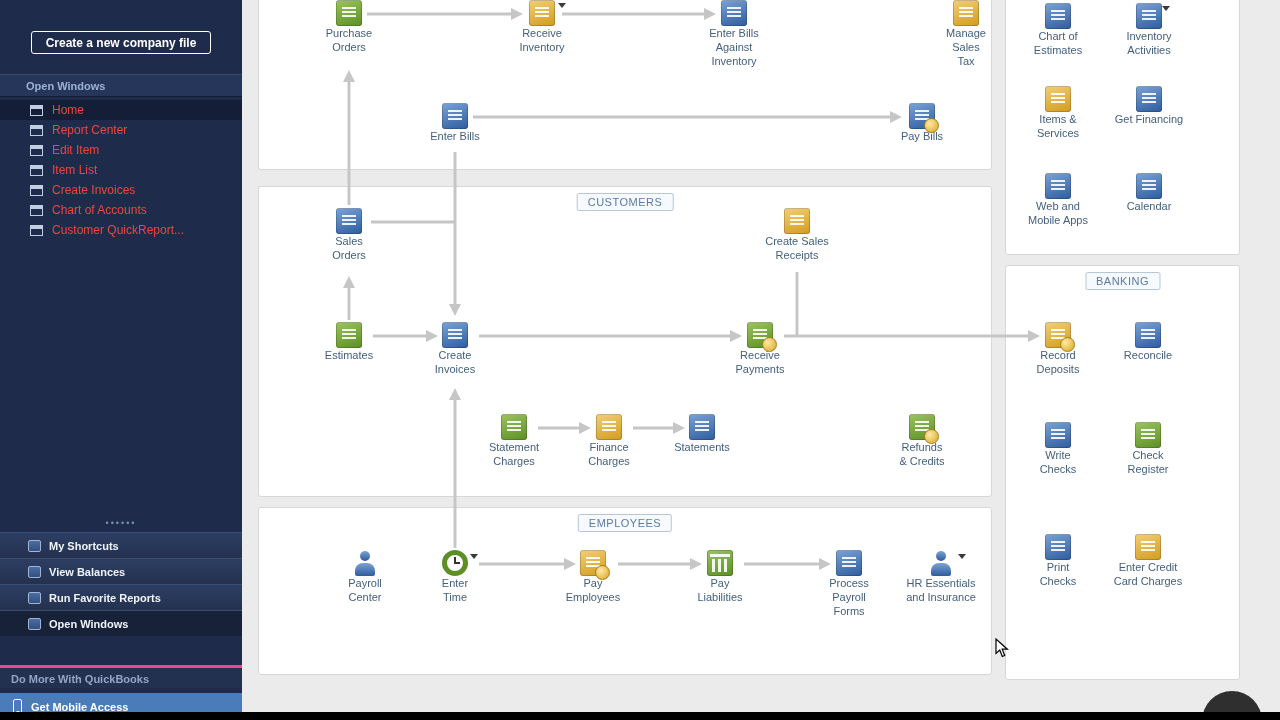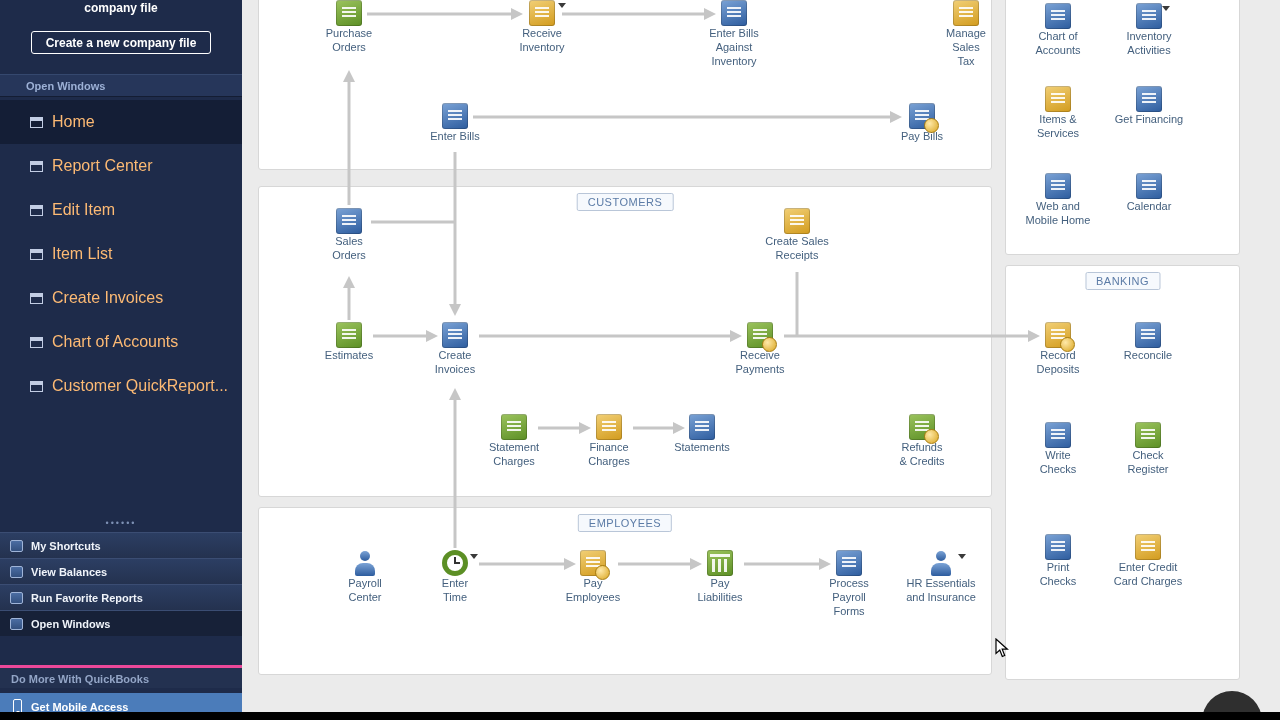--- a/index.html
+++ b/index.html
@@ -13,29 +13,29 @@
              background:#1e2b4a; z-index:5; }
   .sb-top-text { position:absolute; top:0; width:100%; text-align:center;
                  color:#fff; font-size:12px; font-weight:bold; line-height:16px; }
   .create-btn { position:absolute; top:31px; left:31px; width:180px; height:23px;
                 background:transparent; border:1px solid #fff; border-radius:3px;
                 color:#fff; font-weight:bold; font-size:12px; font-family:inherit; cursor:pointer; }
   .ow-header { position:absolute; top:74px; left:0; right:0; height:23px;
                background:#26365a; border-top:1px solid #35486e; border-bottom:1px solid #141d33;
                color:#9db1d6; font-size:11px; font-weight:bold; line-height:22px; padding-left:26px; }
   .menu { position:absolute; top:100px; left:0; right:0; }
-  .menu-item { height:44px; display:flex; align-items:center; padding-left:30px;
-               color:#fdba74; font-size:16px; gap:9px; cursor:pointer; }
+  .menu-item { height:20px; display:flex; align-items:center; padding-left:30px;
+               color:#ef4444; font-size:12px; gap:9px; cursor:pointer; }
   .menu-item.selected { background:#141e36; }
   .win-ic { width:13px; height:11px; border:1px solid #c2cde4; position:relative; flex:none; }
   .win-ic::before { content:""; position:absolute; left:0; right:0; top:0; height:3px; background:#c2cde4; }
   .drag-dots { position:absolute; top:519px; width:100%; text-align:center;
                color:#7d90b4; font-size:9px; letter-spacing:2px; line-height:8px; }
   .sb-sections { position:absolute; top:532px; left:0; right:0; }
-  .sb-section { height:26px; display:flex; align-items:center; gap:8px; padding-left:10px;
+  .sb-section { height:26px; display:flex; align-items:center; gap:8px; padding-left:28px;
                 background:linear-gradient(#2c3e63,#24324f); border-top:1px solid #3b4d73;
                 color:#f0f4fa; font-size:11px; font-weight:bold; cursor:pointer; }
   .sb-section.active { background:#172138; }
   .hdr-ic { width:13px; height:12px; border:1px solid #9fb4d8; border-radius:2px;
             background:linear-gradient(#4b6da3,#33507f); flex:none; }
   .do-more { position:absolute; top:665px; left:0; right:0; height:23px;
              background:#233150; border-top:3px solid #ec4899;
              color:#93a5c6; font-size:11px; font-weight:bold; line-height:22px; padding-left:11px; }
   .get-mobile { position:absolute; top:693px; left:0; right:0; height:27px; background:#4b7cba;
                 display:flex; align-items:center; gap:9px; padding-left:13px;
@@ -91,21 +91,20 @@
   .bottom-bar { position:absolute; left:0; bottom:0; width:1280px; height:8px; background:#000; z-index:10; }
   .video-circle { position:absolute; left:1202px; top:691px; width:60px; height:60px;
                   border-radius:50%; background:#2f2f2f; z-index:9; }
 </style>
 </head>
 <body>
 
 <div class="screen">
 
   <div class="sidebar">
-    <div class="sb-top-text">company file</div>
     <button class="create-btn">Create a new company file</button>
 
     <div class="ow-header">Open Windows</div>
 
     <div class="menu">
       <div class="menu-item selected">
         <span class="win-ic"></span>
         <span>Home</span>
       </div>
       <div class="menu-item">
@@ -304,40 +303,40 @@
   </div>
   <div class="flow-item" style="left:895px;top:550px">
     <span class="fi person"></span>
     <span class="flabel">HR Essentials
 and Insurance</span>
   </div>
 
   <div class="flow-item" style="left:1012px;top:3px">
     <span class="fi doc b"></span>
     <span class="flabel">Chart of
-Accounts</span>
+Estimates</span>
   </div>
   <div class="flow-item" style="left:1103px;top:3px">
     <span class="fi doc b"></span>
     <span class="flabel">Inventory
 Activities</span>
   </div>
   <div class="flow-item" style="left:1012px;top:86px">
     <span class="fi doc y"></span>
     <span class="flabel">Items &amp;
 Services</span>
   </div>
   <div class="flow-item" style="left:1103px;top:86px">
     <span class="fi doc b"></span>
     <span class="flabel">Get Financing</span>
   </div>
   <div class="flow-item" style="left:1012px;top:173px">
     <span class="fi doc b"></span>
     <span class="flabel">Web and
-Mobile Home</span>
+Mobile Apps</span>
   </div>
   <div class="flow-item" style="left:1103px;top:173px">
     <span class="fi doc b"></span>
     <span class="flabel">Calendar</span>
   </div>
 
   <div class="flow-item" style="left:1012px;top:322px">
     <span class="fi doc y coin"></span>
     <span class="flabel">Record
 Deposits</span>

